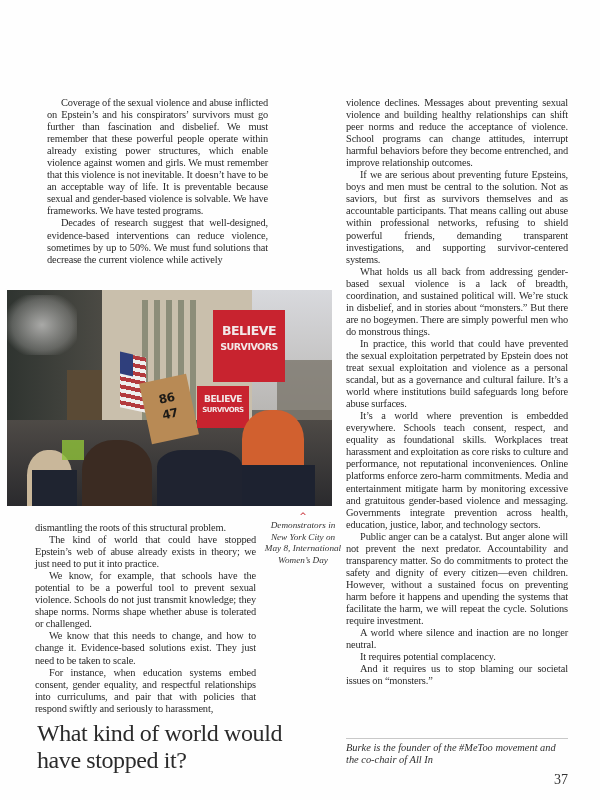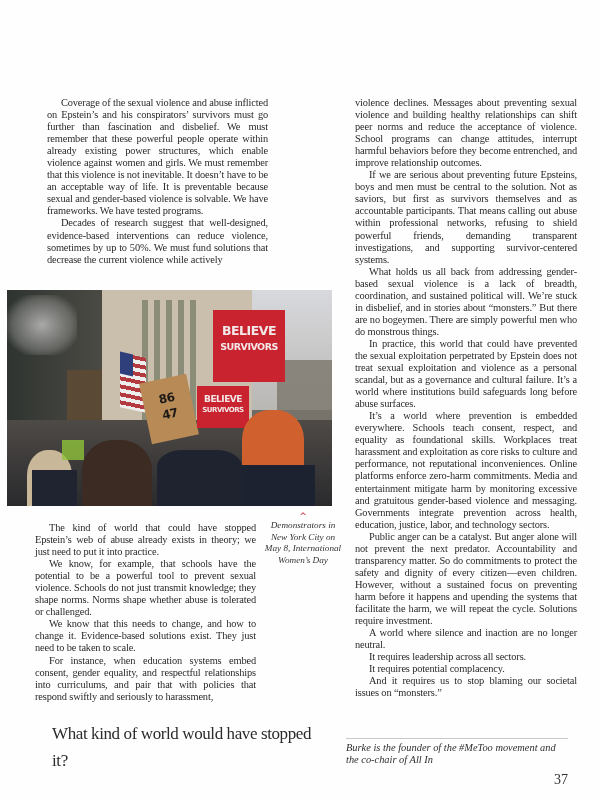--- a/index.html
+++ b/index.html
@@ -9,37 +9,37 @@
     color:#2a2a2a;
   }
   .col {
     position:absolute; font-size:10.4px; line-height:12.05px; text-align:justify;
     letter-spacing:-0.15px; font-family:"Liberation Serif", "DejaVu Serif", serif;
   }
   .col p { margin:0; text-indent:14px; }
   .col p.noindent { text-indent:0; }
   #col-left-top { left:47px; top:97px; width:221px; }
   #col-left-bottom { left:35px; top:522px; width:221px; }
-  #col-right { left:346px; top:97px; width:222px;margin-left:9px; }
+  #col-right { left:346px; top:97px; width:222px; }
   #photo {
     position:absolute; left:7px; top:290px; width:325px; height:216px; overflow:hidden;
     background:#6d6a64;
   }
   #caption-wrap {
     position:absolute; left:262px; top:512px; width:82px; text-align:center;
   }
   #caption-arrow { color:#c5242c; font-size:9px; line-height:8px; font-family:"DejaVu Sans", sans-serif; }
   #caption {
     font-style:italic; font-size:9.2px; line-height:11.6px; color:#333;
     font-family:"Liberation Serif", "DejaVu Serif", serif;
   }
   #pull-quote {
-    position:absolute; left:52px; top:720px; width:260px;
+    position:absolute; left:37px; top:720px; width:260px;
     font-family:"Liberation Serif", "DejaVu Serif", serif;
-    font-size:17px; line-height:27px; color:#2b2b2b; font-weight:normal; letter-spacing:-0.4px;
+    font-size:24px; line-height:27px; color:#2b2b2b; font-weight:normal; letter-spacing:-0.4px;
   }
   #bio-rule { position:absolute; left:346px; top:738px; width:222px; height:1px; background:#c8c8c8; border:0; margin:0; }
   #bio {
     position:absolute; left:346px; top:742px; width:222px;
     font-style:italic; font-size:10.4px; line-height:12.2px; color:#2e2e2e;
     font-family:Liberation Serif, serif;
   }
   #page-number {
     position:absolute; right:32px; top:772px; font-size:14px; color:#333;
     font-family:"Liberation Serif", "DejaVu Serif", serif;
@@ -97,36 +97,36 @@
   <div class="ph" style="left:150px;top:160px;width:85px;height:56px;background:#1f2330;border-radius:30% 30% 0 0;"></div>
   <div class="ph" style="left:55px;top:150px;width:22px;height:20px;background:#8fc23a;opacity:0.8;"></div>
 </div>
 
 <div id="caption-wrap">
   <div id="caption-arrow">^</div>
   <div id="caption">Demonstrators in New York City on May 8, International Women’s Day</div>
 </div>
 
 <div id="col-left-bottom" class="col">
+  <p class="noindent">dismantling the roots of this structural problem.</p>
   <p>The kind of world that could have stopped Epstein’s web of abuse already exists in theory; we just need to put it into practice.</p>
   <p>We know, for example, that schools have the potential to be a powerful tool to prevent sexual violence. Schools do not just transmit knowledge; they shape norms. Norms shape whether abuse is tolerated or challenged.</p>
   <p>We know that this needs to change, and how to change it. Evidence-based solutions exist. They just need to be taken to scale.</p>
   <p>For instance, when education systems embed consent, gender equality, and respectful relationships into curriculums, and pair that with policies that respond swiftly and seriously to harassment,</p>
 </div>
 
 <div id="pull-quote">What kind of world would have stopped it?</div>
 
 <div id="col-right" class="col">
   <p class="noindent">violence declines. Messages about preventing sexual violence and building healthy relationships can shift peer norms and reduce the acceptance of violence. School programs can change attitudes, interrupt harmful behaviors before they become entrenched, and improve relationship outcomes.</p>
   <p>If we are serious about preventing future Epsteins, boys and men must be central to the solution. Not as saviors, but first as survivors themselves and as accountable participants. That means calling out abuse within professional networks, refusing to shield powerful friends, demanding transparent investigations, and supporting survivor-centered systems.</p>
   <p>What holds us all back from addressing gender-based sexual violence is a lack of breadth, coordination, and sustained political will. We’re stuck in disbelief, and in stories about “monsters.” But there are no bogeymen. There are simply powerful men who do monstrous things.</p>
   <p>In practice, this world that could have prevented the sexual exploitation perpetrated by Epstein does not treat sexual exploitation and violence as a personal scandal, but as a governance and cultural failure. It’s a world where institutions build safeguards long before abuse surfaces.</p>
   <p>It’s a world where prevention is embedded everywhere. Schools teach consent, respect, and equality as foundational skills. Workplaces treat harassment and exploitation as core risks to culture and performance, not reputational inconveniences. Online platforms enforce zero-harm commitments. Media and entertainment mitigate harm by monitoring excessive and gratuitous gender-based violence and messaging. Governments integrate prevention across health, education, justice, labor, and technology sectors.</p>
   <p>Public anger can be a catalyst. But anger alone will not prevent the next predator. Accountability and transparency matter. So do commitments to protect the safety and dignity of every citizen—even children. However, without a sustained focus on preventing harm before it happens and upending the systems that facilitate the harm, we will repeat the cycle. Solutions require investment.</p>
   <p>A world where silence and inaction are no longer neutral.</p>
-  <p>It requires leadership across all sectors.</p>
   <p>It requires potential complacency.</p>
   <p>And it requires us to stop blaming our societal issues on “monsters.”</p>
 </div>
 
 <hr id="bio-rule">
 <div id="bio">Burke is the founder of the #MeToo movement and the co-chair of All In</div>
 <div id="page-number">37</div>
 
 </body></html>

